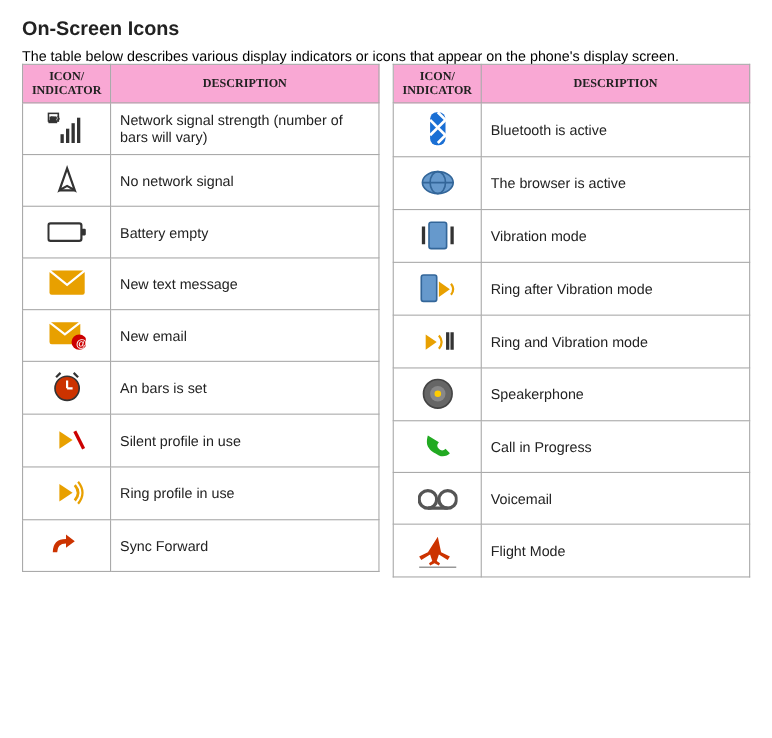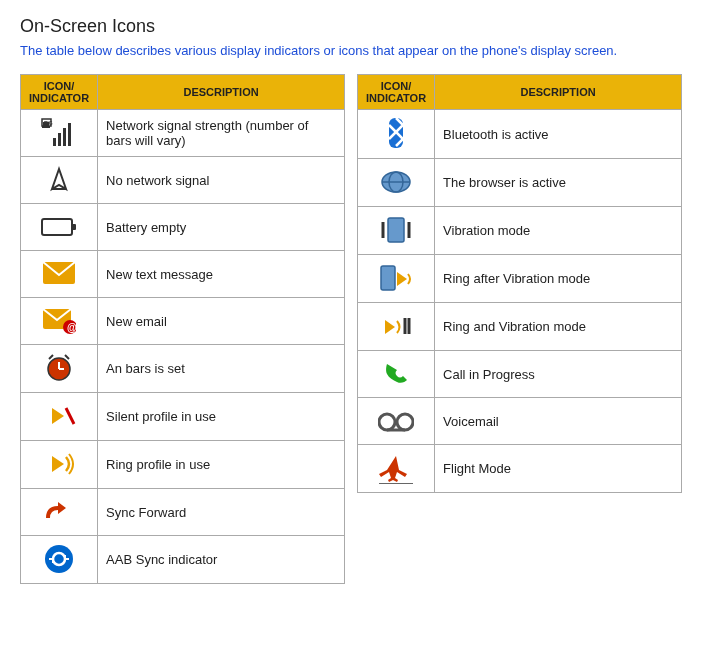--- a/index.html
+++ b/index.html
@@ -6,48 +6,49 @@
     body {
       font-family: Arial, sans-serif;
       font-size: 13px;
       background: #fff;
       padding: 16px 20px;
       color: #222;
       max-width: 702px;
     }
     .page-title {
       font-size: 18px;
-      font-weight: normal;
+      font-weight: bold;
       margin-bottom: 6px;
     }
     .page-desc {
       font-size: 13px;
-      margin-bottom: 16px;
-      color: #1d4ed8;
+      margin-bottom: 0;
+      color: #000000;
     }
     .tables-wrapper {
       display: flex;
       gap: 12px;
       align-items: flex-start;
     }
     table {
       border-collapse: collapse;
       flex: 1;
     }
     th, td {
       border: 1px solid #aaa;
       padding: 5px 8px;
       vertical-align: middle;
     }
     th {
-      background: #eab308;
+      background: #f9a8d4;
       font-size: 11px;
       font-weight: bold;
       text-align: center;
       text-transform: uppercase;
+      font-family: Liberation Serif, serif;
     }
     td.icon-cell {
       text-align: center;
       width: 52px;
       min-width: 52px;
     }
     td.desc-cell {
       font-size: 13px;
     }
     .icon-box {
@@ -181,34 +182,20 @@
         <tr>
     <td class="icon-cell">
       <div class="icon-box">
               <svg width="34" height="28" viewBox="0 0 34 28">
         <path d="M4 20 Q4 8 16 8 L16 4 L24 10 L16 16 L16 12 Q8 12 8 20 Z" fill="#cc3300"></path>
       </svg>
             </div>
     </td>
     <td class="desc-cell">Sync Forward</td>
   </tr>
-        <tr>
-    <td class="icon-cell">
-      <div class="icon-box">
-              <svg width="32" height="32" viewBox="0 0 32 32">
-        <circle cx="16" cy="16" r="14" fill="#0066cc"></circle>
-        <path d="M10 16 A6 6 0 0 1 22 16" fill="none" stroke="#fff" stroke-width="2.5"></path>
-        <path d="M10 16 A6 6 0 0 0 22 16" fill="none" stroke="#fff" stroke-width="2.5"></path>
-        <polyline points="22,12 22,16 26,16" fill="none" stroke="#fff" stroke-width="2"></polyline>
-        <polyline points="10,20 10,16 6,16" fill="none" stroke="#fff" stroke-width="2"></polyline>
-      </svg>
-            </div>
-    </td>
-    <td class="desc-cell">AAB Sync indicator</td>
-  </tr>
       </tbody>
   </table>
 
   <table>
     <thead>
       <tr>
         <th>ICON/<br>INDICATOR</th>
         <th>DESCRIPTION</th>
       </tr>
     </thead>
@@ -271,20 +258,32 @@
         <line x1="26" y1="8" x2="26" y2="24" stroke="#333" stroke-width="3"></line>
         <line x1="30" y1="8" x2="30" y2="24" stroke="#333" stroke-width="3"></line>
       </svg>
             </div>
     </td>
     <td class="desc-cell">Ring and Vibration mode</td>
   </tr>
         <tr>
     <td class="icon-cell">
       <div class="icon-box">
+              <svg width="32" height="32" viewBox="0 0 32 32">
+        <circle cx="16" cy="16" r="13" fill="#666" stroke="#444" stroke-width="1.5"></circle>
+        <circle cx="16" cy="16" r="7" fill="#888"></circle>
+        <circle cx="16" cy="16" r="3" fill="#ffcc00"></circle>
+      </svg>
+            </div>
+    </td>
+    <td class="desc-cell">Speakerphone</td>
+  </tr>
+        <tr>
+    <td class="icon-cell">
+      <div class="icon-box">
               <svg width="34" height="28" viewBox="0 0 34 28">
         <path d="M8 4 C8 4 6 10 8 14 C10 18 14 20 18 22 C22 24 26 22 28 20 L24 16 C22 18 20 18 18 16 C16 14 16 12 18 10 Z" fill="#22aa22" transform="rotate(0)"></path>
       </svg>
             </div>
     </td>
     <td class="desc-cell">Call in Progress</td>
   </tr>
         <tr>
     <td class="icon-cell">
       <div class="icon-box">

